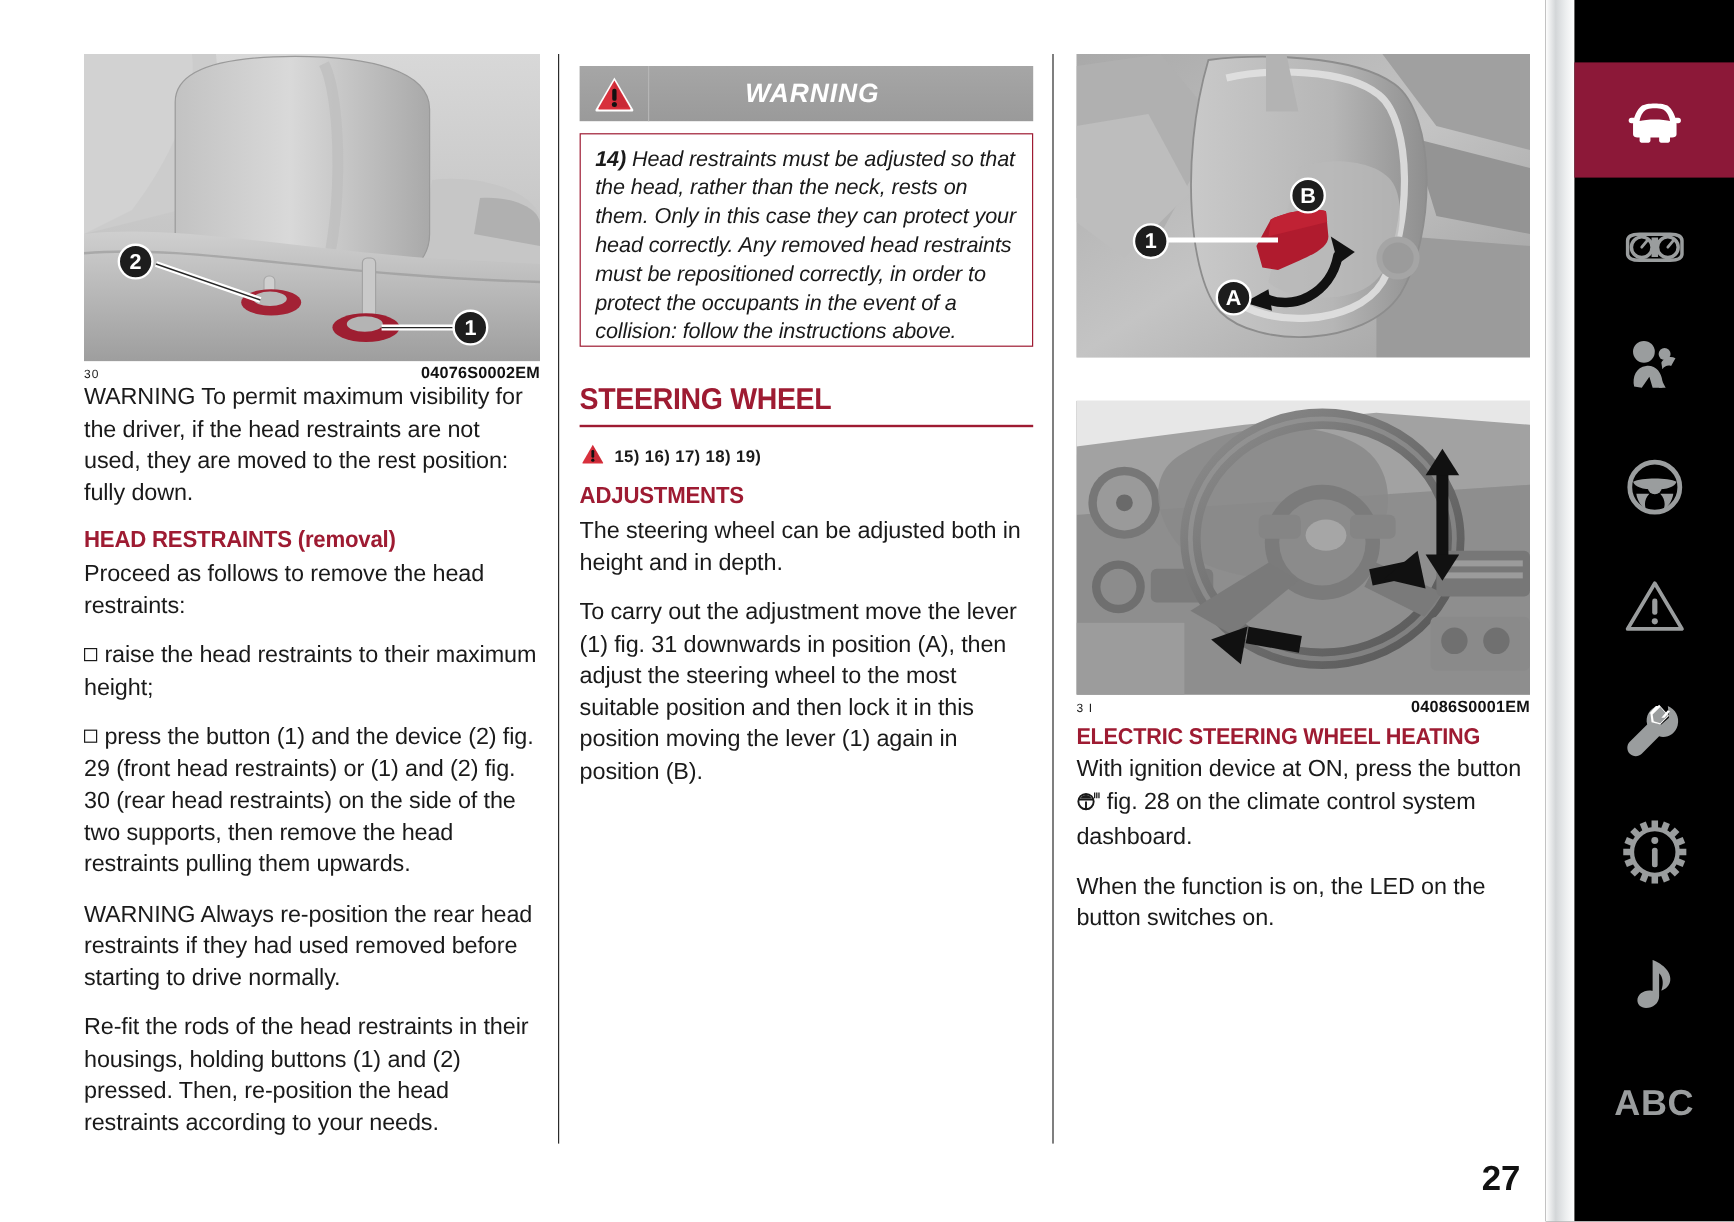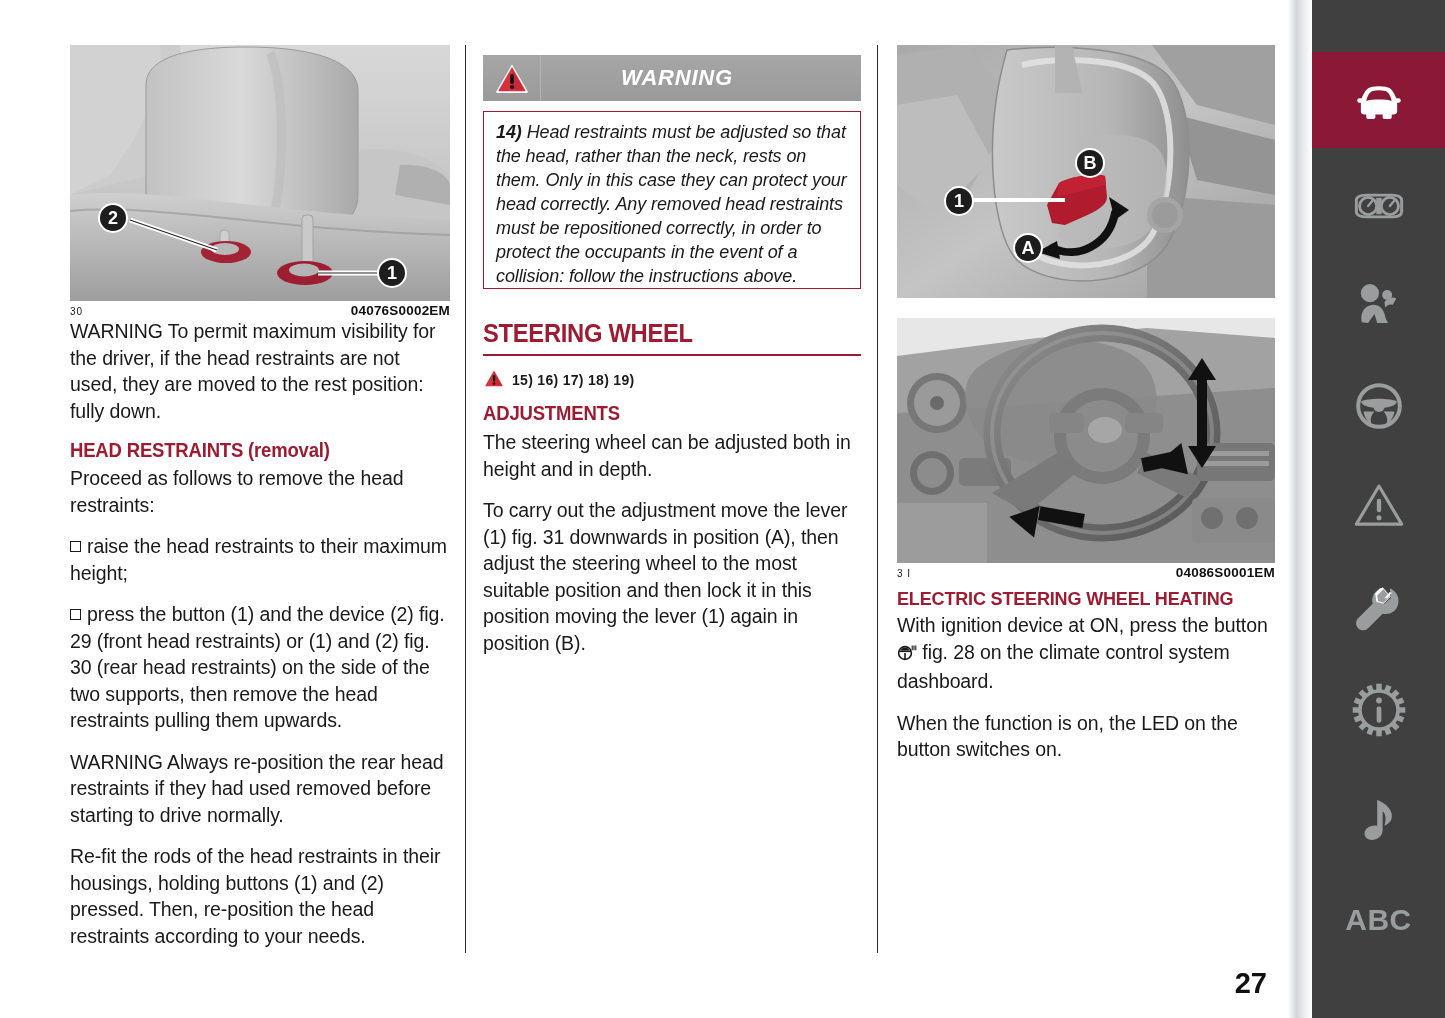--- a/index.html
+++ b/index.html
@@ -114,21 +114,21 @@
   
   .bullet-sq {
     display:inline-block; width: 11px; height: 11px;
     border: 1.8px solid #1a1a1a; margin-right: 6px;
     position: relative; top: -1px;
   }
 
   
   .sidebar {
     position: absolute; right: 0; top: 0; width: 157px; height: 1018px;
-    background: #404040;
+    background: #000000;
   }
   .sidebar-shadow {
     position: absolute; left: 0; top: 0; width: 24px; height: 1018px;
     background: linear-gradient(to right, #ffffff 0%, #d3d6d8 35%, #eceeef 70%, #ffffff 100%);
   }
   .side-item {
     position: absolute; left: 24px; width: 133px; height: 96px;
     display: flex; align-items: center; justify-content: center;
   }
   .side-item.active { background: #8c1838; }
@@ -306,21 +306,21 @@
           <path d="M156,203 C180,215 212,200 218,168" fill="none" stroke="#111" stroke-width="8" stroke-linecap="round"></path>
           <path d="M218,175 L212,152 L232,165 Z" fill="#111"></path>
           <path d="M160,196 L140,207 L163,214 Z" fill="#111"></path>
         </svg>
         <div class="callout" style="left:47px; top:141px;">1</div>
         <div class="callout" style="left:178px; top:103px;">B</div>
         <div class="callout" style="left:116px; top:188px;">A</div>
       </div>
     </div>
 
-    <div class="figure" style="margin-top:20px;">
+    <div class="figure" style="margin-top:36px;">
       <div class="fig-img" style="height:245px;">
         <svg viewBox="0 0 378 245" width="378" height="245" preserveAspectRatio="none">
           <defs>
             <linearGradient id="cab" x1="0" y1="0" x2="1" y2="1">
               <stop offset="0%" stop-color="#b4b4b4"></stop>
                 <stop offset="55%" stop-color="#9f9f9f"></stop>
               <stop offset="100%" stop-color="#7e7e7e"></stop>
             </linearGradient>
             <linearGradient id="rim" x1="0" y1="0" x2="1" y2="1">
               <stop offset="0%" stop-color="#8e8e8e"></stop>

